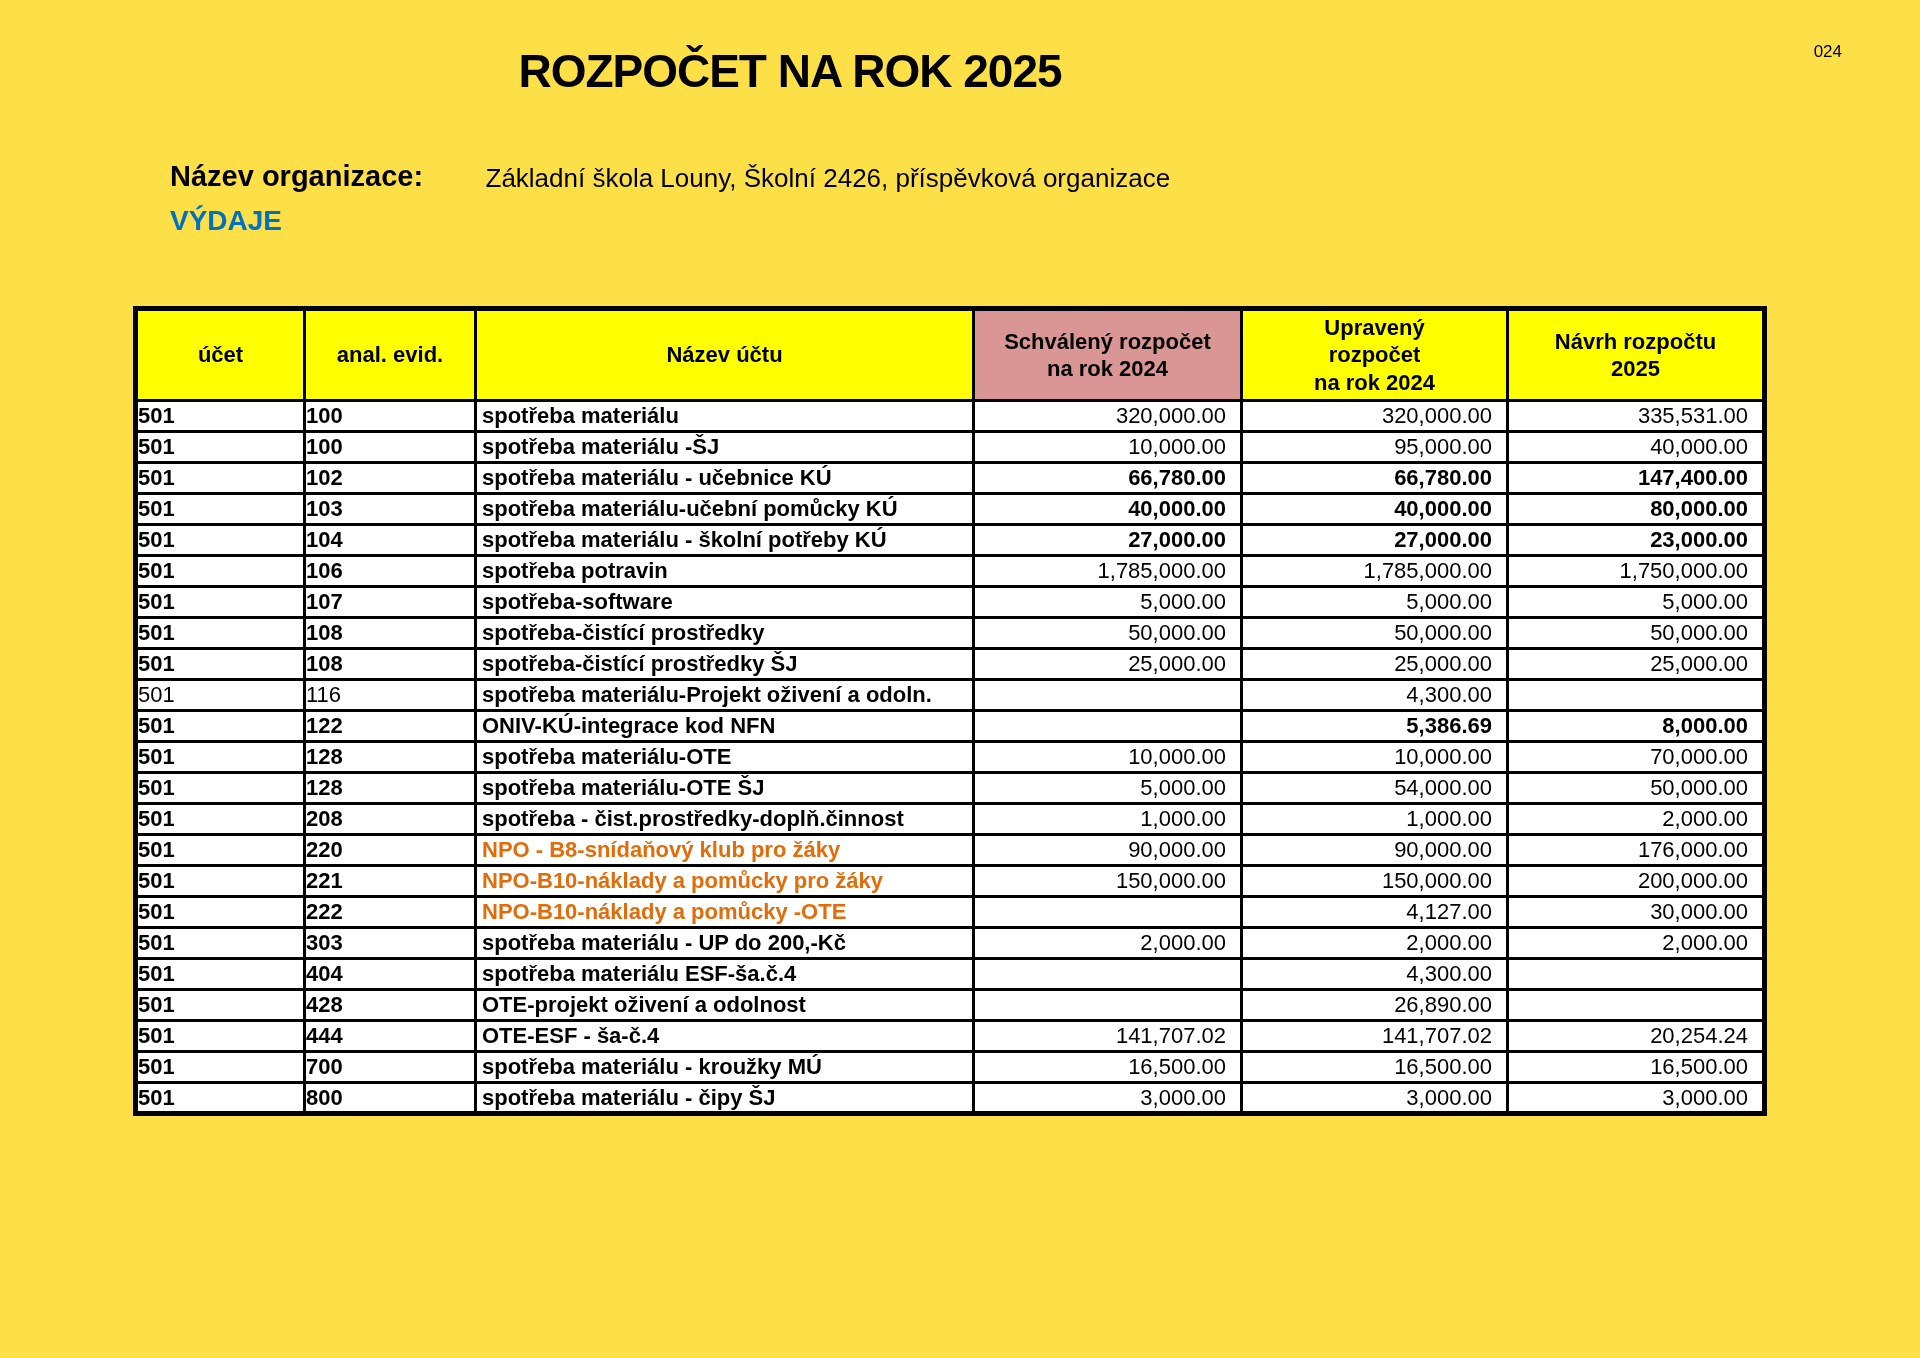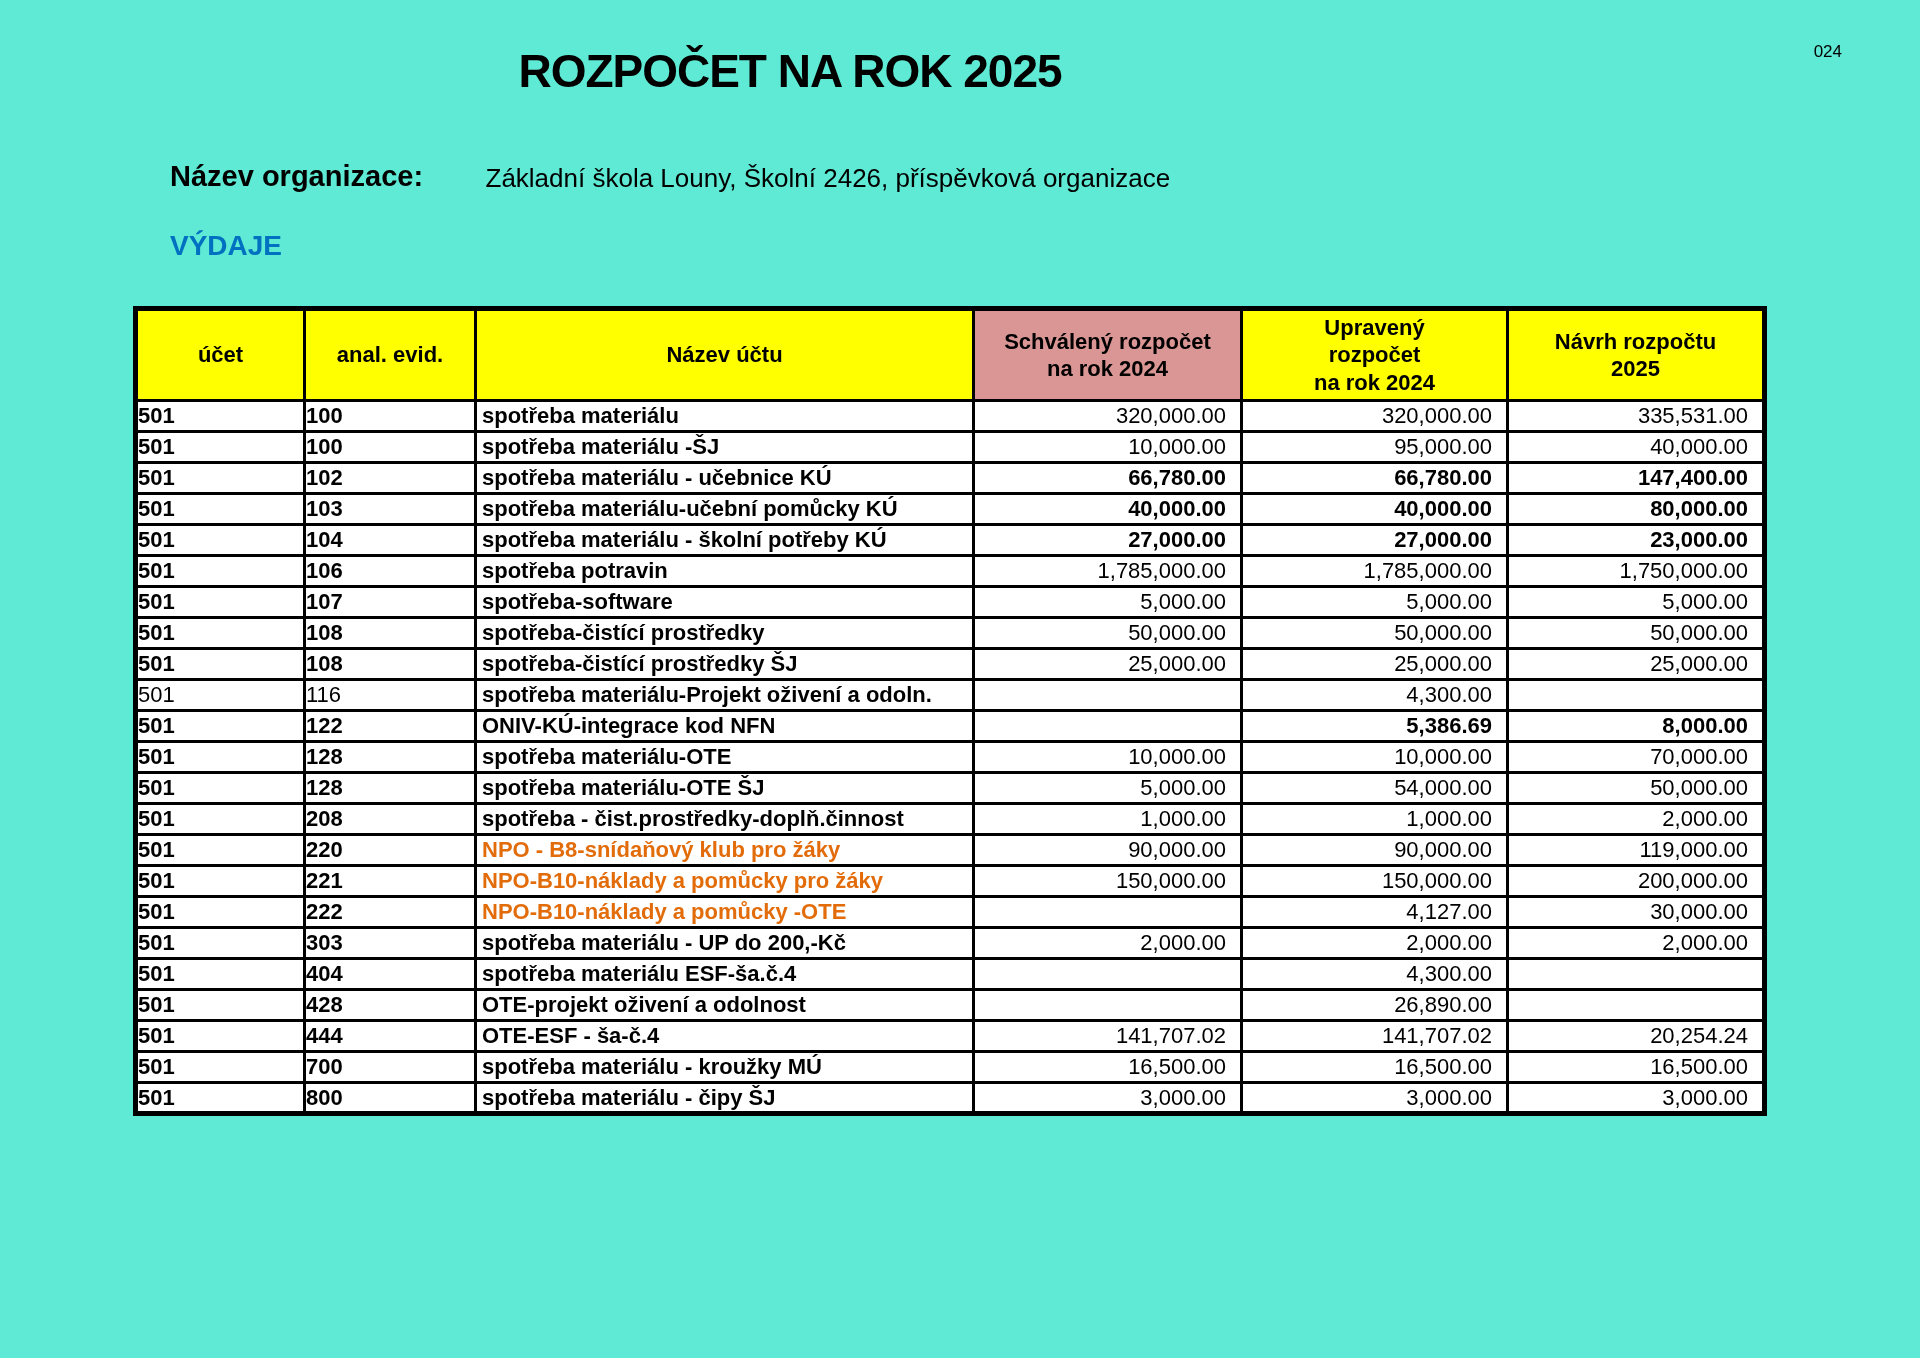--- a/index.html
+++ b/index.html
@@ -4,38 +4,38 @@
 <style>
   * { margin: 0; padding: 0; box-sizing: border-box; }
   html, body { background: #ffffff; }
   body {
     width: 1920px; height: 1358px;
     font-family: "Liberation Sans", sans-serif;
     color: #000000;
     position: relative;
     overflow: hidden;
   }
-  .page { position: relative; width: 1920px; height: 1358px; background: #5eead4; }
+  .page { position: relative; width: 1920px; height: 1358px; background: #fde047; }
 
   .doc-title {
     position: absolute; top: 44px; left: 0; width: 1580px;
     text-align: center;
     font-size: 46px; font-weight: 700;
     letter-spacing: -1px;
   }
   .page-number {
     position: absolute; top: 42px; right: 78px;
     font-size: 17px; font-weight: 400;
   }
   .org-line { position: absolute; top: 160px; left: 170px; width: 1600px; }
   .org-label { display: inline-block; font-size: 29px; font-weight: 700; vertical-align: top; }
   .org-value { display: inline-block; font-size: 26px; font-weight: 400; margin-left: 58px; padding-top: 3px; vertical-align: top; }
 
   .section-label {
-    position: absolute; top: 230px; left: 170px;
+    position: absolute; top: 205px; left: 170px;
     font-size: 28px; font-weight: 700; color: #0070c0;
   }
 
   table.budget {
     position: absolute; top: 306px; left: 133px;
     width: 1629px;
     border-collapse: collapse;
     border: 5px solid #000;
     table-layout: fixed;
   }
@@ -227,21 +227,21 @@
       <td class="c-num">1,000.00</td>
       <td class="c-num">1,000.00</td>
       <td class="c-num">2,000.00</td>
     </tr>
         <tr class="style-orange">
       <td class="c-ucet">501</td>
       <td class="c-anal">220</td>
       <td class="c-nazev">NPO - B8-snídaňový klub pro žáky</td>
       <td class="c-num">90,000.00</td>
       <td class="c-num">90,000.00</td>
-      <td class="c-num">119,000.00</td>
+      <td class="c-num">176,000.00</td>
     </tr>
         <tr class="style-orange">
       <td class="c-ucet">501</td>
       <td class="c-anal">221</td>
       <td class="c-nazev">NPO-B10-náklady a pomůcky pro žáky</td>
       <td class="c-num">150,000.00</td>
       <td class="c-num">150,000.00</td>
       <td class="c-num">200,000.00</td>
     </tr>
         <tr class="style-orange">

